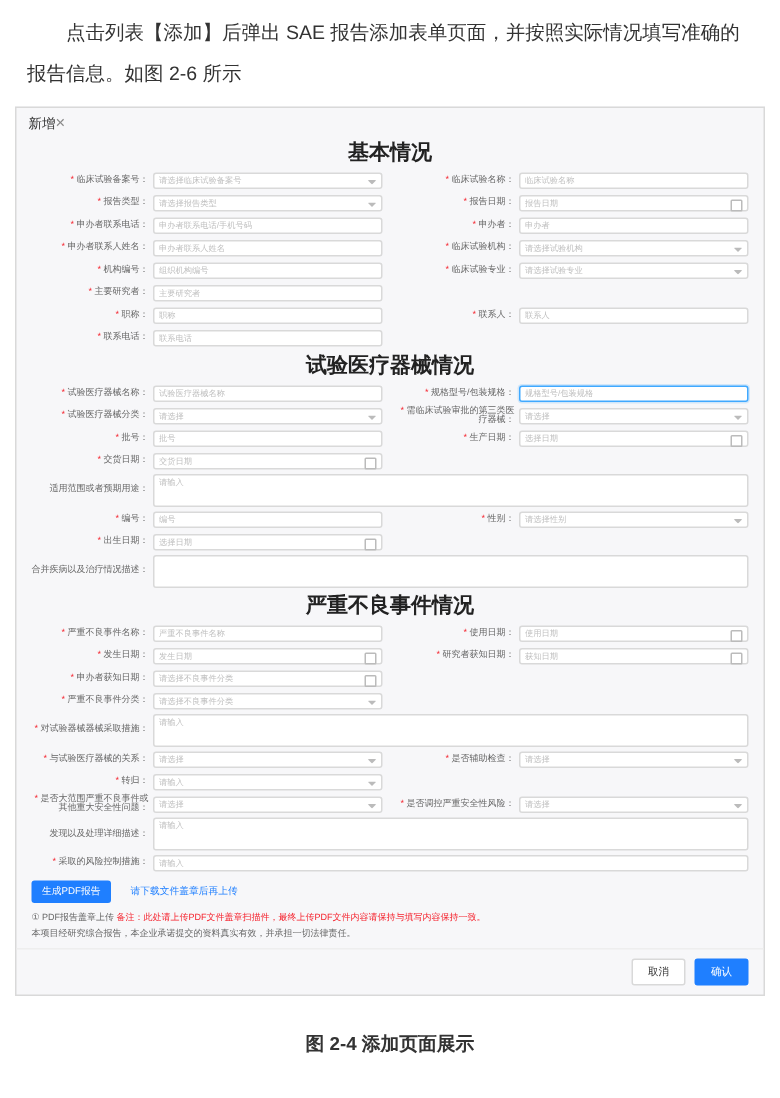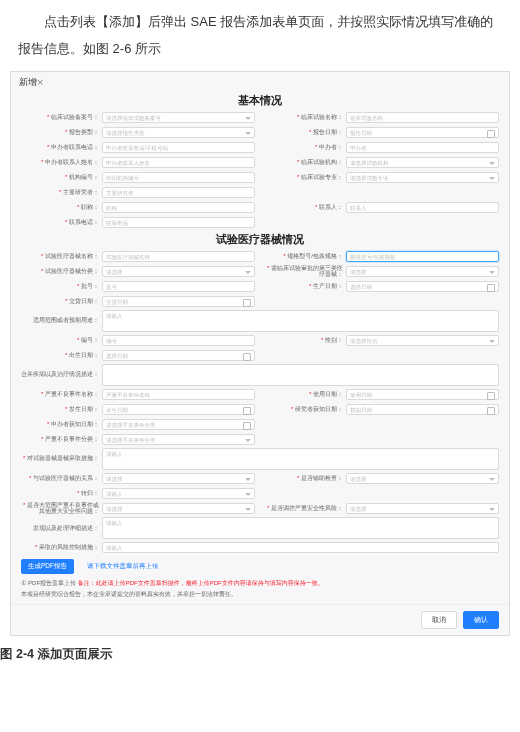--- a/index.html
+++ b/index.html
@@ -1,41 +1,41 @@
 <!DOCTYPE html>
 <html><head>
 <meta charset="utf-8">
 <style>
   *{box-sizing:border-box;margin:0;padding:0;font-family:"Microsoft YaHei","PingFang SC",sans-serif}
   body{background:#fff;width:520px;font-size:8px;color:#333}
   .intro{font-size:13px;line-height:2.1;padding:8px 18px 6px;text-indent:2em}
   .modal{margin:2px 10px 4px;border:1px solid #d9d9d9;background:#f7f7f9;position:relative}
   .mhdr{display:flex;justify-content:flex-start;align-items:center;padding:4px 8px 2px;font-size:9px}
   .close{font-size:11px;color:#888;cursor:pointer}
-  .sect{text-align:center;font-size:11px;font-weight:600;padding:2px 0;color:#222}
+  .sect{text-align:center;font-size:14px;font-weight:600;padding:2px 0;color:#222}
   .grid{display:grid;grid-template-columns:1fr 1fr;gap:2px 10px;padding:1px 10px}
   .row{display:flex;align-items:center;gap:3px;min-height:13px}
   .row.full{grid-column:1/-1}
   .lbl{width:78px;text-align:right;font-size:6px;color:#666;flex-shrink:0;line-height:1.1}
   .req::before{content:"* ";color:#f5222d}
   .inp{flex:1;height:11px;border:1px solid #d9d9d9;border-radius:2px;background:#fff;font-size:5.5px;color:#bfbfbf;padding:0 3px;line-height:11px;position:relative}
   .inp.wdate::after,.inp.sel::after{content:"";position:absolute;right:3px;top:2px;width:6px;height:6px;border:1px solid #bbb;border-radius:1px}
   .inp.sel::after{border:none;border-left:3px solid transparent;border-right:3px solid transparent;border-top:3px solid #bbb;top:4px;width:0;height:0}
   .hl{border-color:#40a9ff;box-shadow:0 0 0 1px rgba(64,169,255,.2)}
   .ta{height:22px}
   .btnrow{display:flex;gap:6px;align-items:center;padding:4px 10px}
   .btn{font-size:6.5px;padding:3px 7px;border-radius:2px;cursor:pointer}
   .btn.pri{background:#1f7fff;color:#fff}
   .btn.lnk{color:#1f7fff}
   .note{font-size:6px;padding:1px 10px;color:#666}
   .note .warn{color:#f5222d}
   .ftr{display:flex;justify-content:flex-end;gap:6px;padding:6px 10px;border-top:1px solid #eee;margin-top:4px}
   .fbtn{font-size:7px;padding:3px 10px;border-radius:2px;border:1px solid #d9d9d9;background:#fff;cursor:pointer}
   .fbtn.pri{background:#1f7fff;color:#fff;border-color:#1f7fff}
-  .cap{font-size:12.5px;font-weight:600;margin:10px 0}
+  .cap{text-align:center;font-size:12.5px;font-weight:600;margin:24px 0}
 </style>
 </head>
 <body>
 
 <p class="intro">点击列表【添加】后弹出 SAE 报告添加表单页面，并按照实际情况填写准确的报告信息。如图 2-6 所示</p>
 
 <div class="modal">
   <div class="mhdr">
     <span>新增</span>
     <span class="close">×</span>
@@ -152,20 +152,21 @@
         <span class="lbl req">出生日期：</span>
         <div class="inp wdate">选择日期</div>
       </div>
     <div class="row"></div>
     <div class="row full">
         <span class="lbl">合并疾病以及治疗情况描述：</span>
         <div class="inp ta"></div>
       </div>
   </div>
 
+  <div class="sect">严重不良事件情况</div>
   <div class="grid">
     <div class="row">
         <span class="lbl req">严重不良事件名称：</span>
         <div class="inp">严重不良事件名称</div>
       </div>
     <div class="row">
         <span class="lbl req">使用日期：</span>
         <div class="inp wdate">使用日期</div>
       </div>
     <div class="row">

